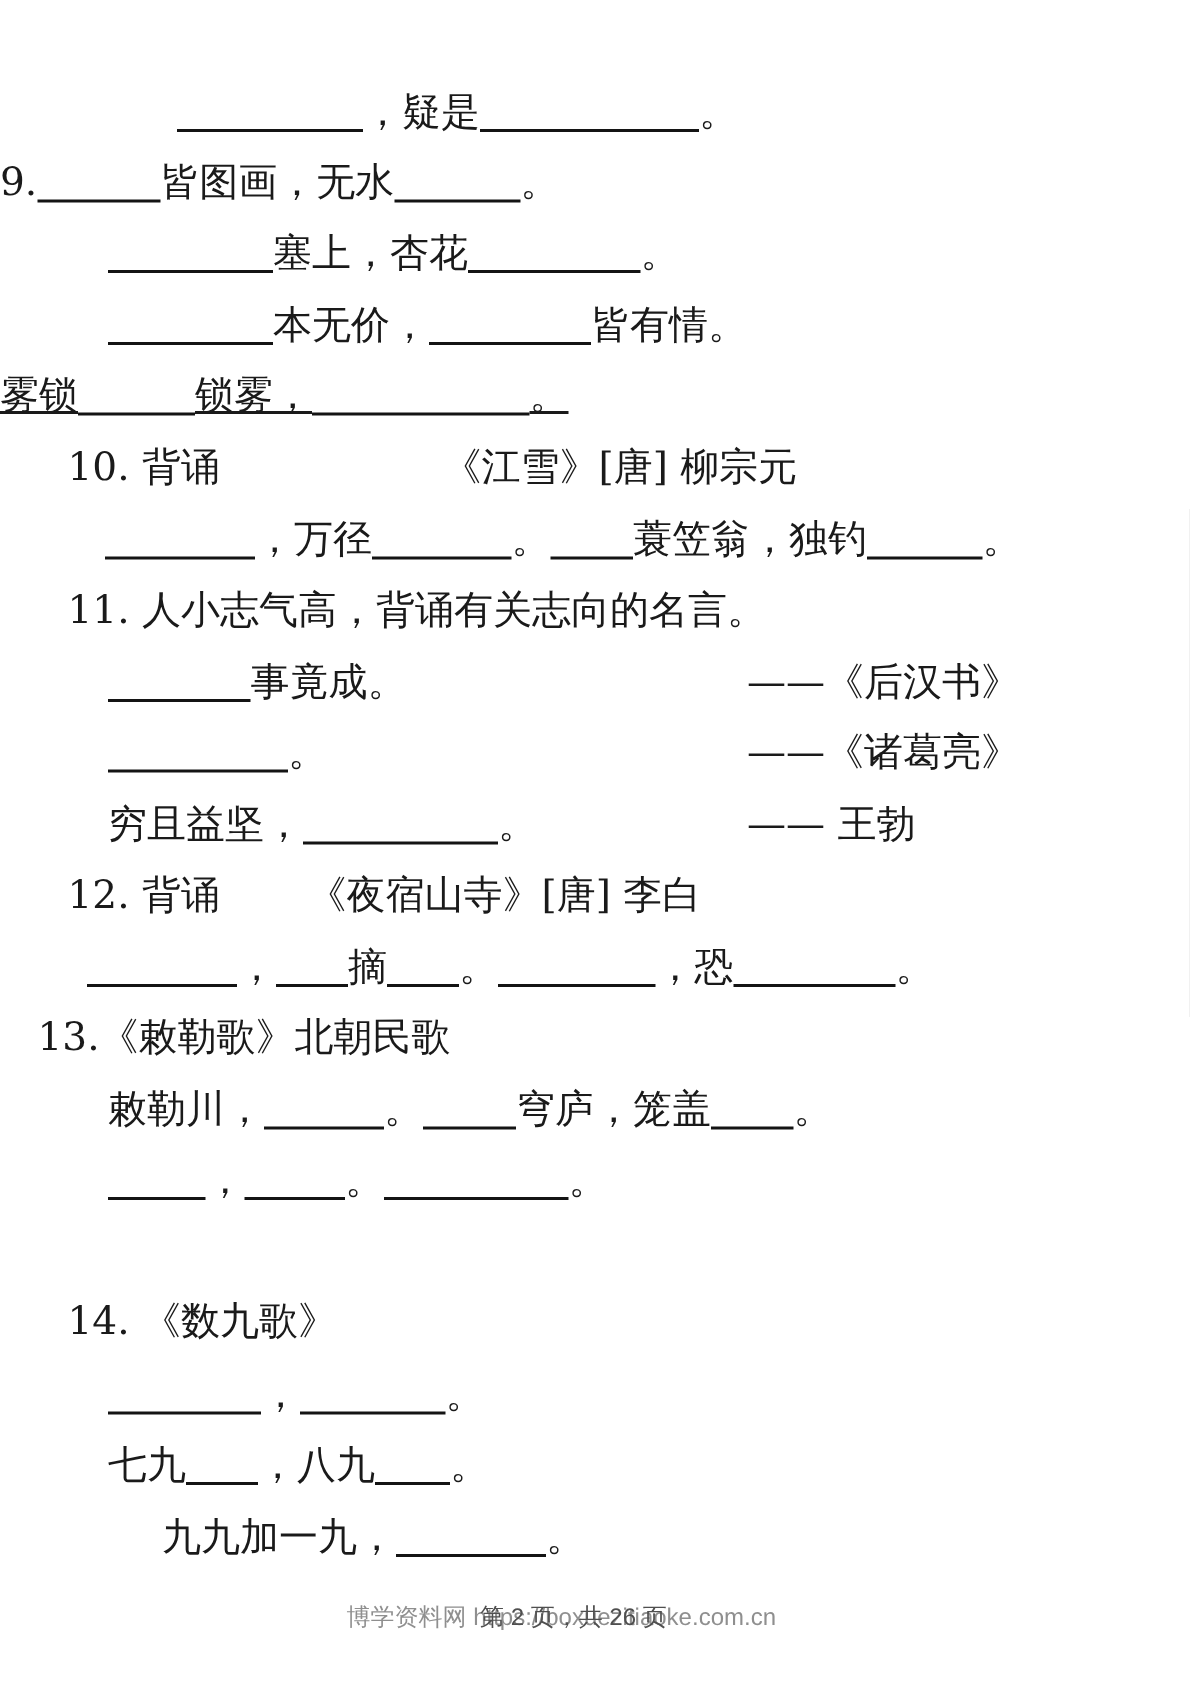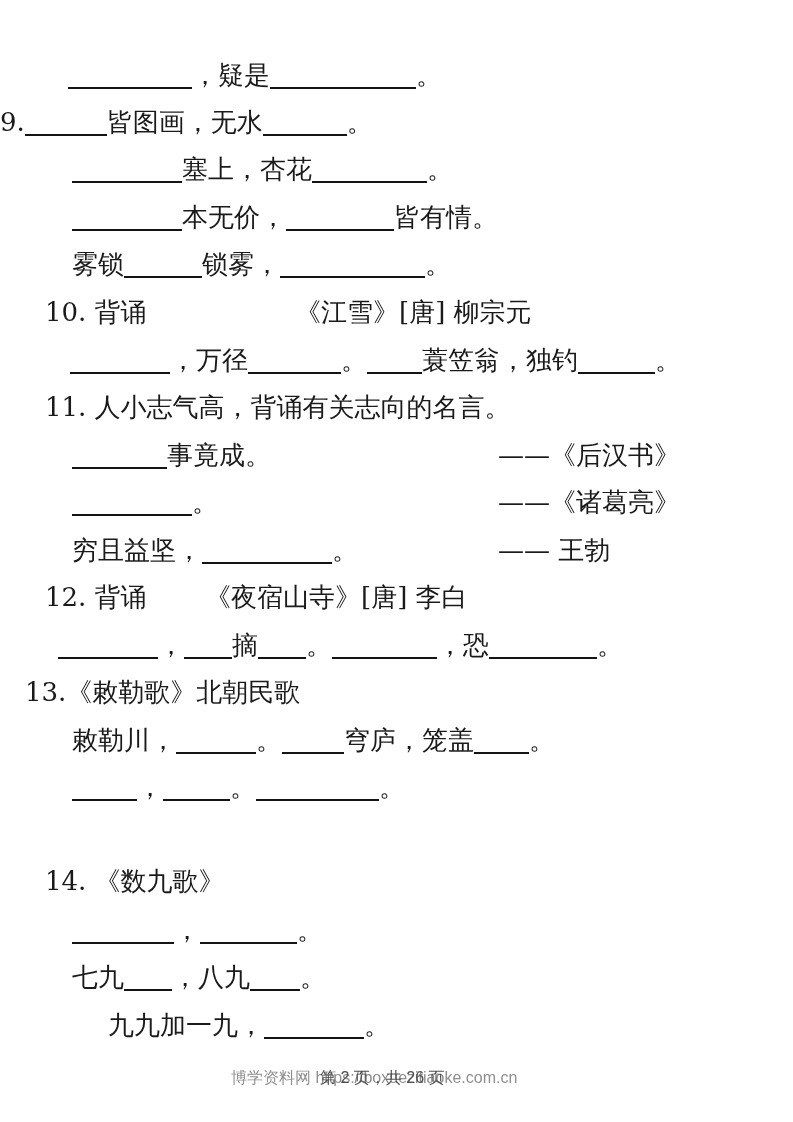--- a/index.html
+++ b/index.html
@@ -47,25 +47,25 @@
   }
 </style>
 </head>
 <body>
 
 <div class="page">
   <div class="footer">
     <div class="watermark">博学资料网 https://boxuezitiaoke.com.cn</div>
     <div class="pageinfo">第 2 页，共 26 页</div>
   </div>
-<div class="line" style="top: 58px; padding-left: 68px;"><span class="blank" style="width: 124px;"></span><span class="txt">，疑是</span><span class="blank" style="width: 146px;"></span><span class="txt">。</span></div>
+<div class="line" style="top: 58px; padding-left: 118px;"><span class="blank" style="width: 124px;"></span><span class="txt">，疑是</span><span class="blank" style="width: 146px;"></span><span class="txt">。</span></div>
     <div class="line" style="top: 105px; "><span class="txt">9.</span><span class="blank" style="width: 82px;"></span><span class="txt">皆图画，无水</span><span class="blank" style="width: 84px;"></span><span class="txt">。</span></div>
     <div class="line" style="top: 152px; padding-left: 72px;"><span class="blank" style="width: 110px;"></span><span class="txt">塞上，杏花</span><span class="blank" style="width: 115px;"></span><span class="txt">。</span></div>
     <div class="line" style="top: 200px; padding-left: 72px;"><span class="blank" style="width: 110px;"></span><span class="txt">本无价，</span><span class="blank" style="width: 108px;"></span><span class="txt">皆有情。</span></div>
-    <div class="line" style="top: 247px; padding-left: 72px;"><span class="txt">雾锁</span><span class="blank" style="width: 78px;"></span><span class="txt">锁雾，</span><span class="blank" style="width: 145px;"></span><span class="txt">。</span></div>
+    <div class="line" style="top: 247px;  text-decoration: underline;"><span class="txt">雾锁</span><span class="blank" style="width: 78px;"></span><span class="txt">锁雾，</span><span class="blank" style="width: 145px;"></span><span class="txt">。</span></div>
     <div class="line" style="top: 295px; padding-left: 45px;"><span class="txt">10. 背诵</span><span class="txt abs" style="left: 295px;">《江雪》[唐] 柳宗元</span></div>
     <div class="line" style="top: 343px; padding-left: 70px;"><span class="blank" style="width: 100px;"></span><span class="txt">，万径</span><span class="blank" style="width: 93px;"></span><span class="txt">。</span><span class="blank" style="width: 55px;"></span><span class="txt">蓑笠翁，独钓</span><span class="blank" style="width: 77px;"></span><span class="txt">。</span></div>
     <div class="line" style="top: 390px; padding-left: 45px;"><span class="txt">11. 人小志气高，背诵有关志向的名言。</span></div>
     <div class="line" style="top: 438px; padding-left: 72px;"><span class="blank" style="width: 95px;"></span><span class="txt">事竟成。</span><span class="txt abs" style="left: 498px;">——《后汉书》</span></div>
     <div class="line" style="top: 485px; padding-left: 72px;"><span class="blank" style="width: 120px;"></span><span class="txt">。</span><span class="txt abs" style="left: 498px;">——《诸葛亮》</span></div>
     <div class="line" style="top: 533px; padding-left: 72px;"><span class="txt">穷且益坚，</span><span class="blank" style="width: 130px;"></span><span class="txt">。</span><span class="txt abs" style="left: 498px;">—— 王勃</span></div>
     <div class="line" style="top: 580px; padding-left: 45px;"><span class="txt">12. 背诵</span><span class="txt abs" style="left: 205px;">《夜宿山寺》[唐] 李白</span></div>
     <div class="line" style="top: 628px; padding-left: 58px;"><span class="blank" style="width: 100px;"></span><span class="txt">，</span><span class="blank" style="width: 48px;"></span><span class="txt">摘</span><span class="blank" style="width: 48px;"></span><span class="txt">。</span><span class="blank" style="width: 105px;"></span><span class="txt">，恐</span><span class="blank" style="width: 108px;"></span><span class="txt">。</span></div>
     <div class="line" style="top: 675px; padding-left: 25px;"><span class="txt">13.《敕勒歌》北朝民歌</span></div>
     <div class="line" style="top: 723px; padding-left: 72px;"><span class="txt">敕勒川，</span><span class="blank" style="width: 80px;"></span><span class="txt">。</span><span class="blank" style="width: 62px;"></span><span class="txt">穹庐，笼盖</span><span class="blank" style="width: 55px;"></span><span class="txt">。</span></div>

